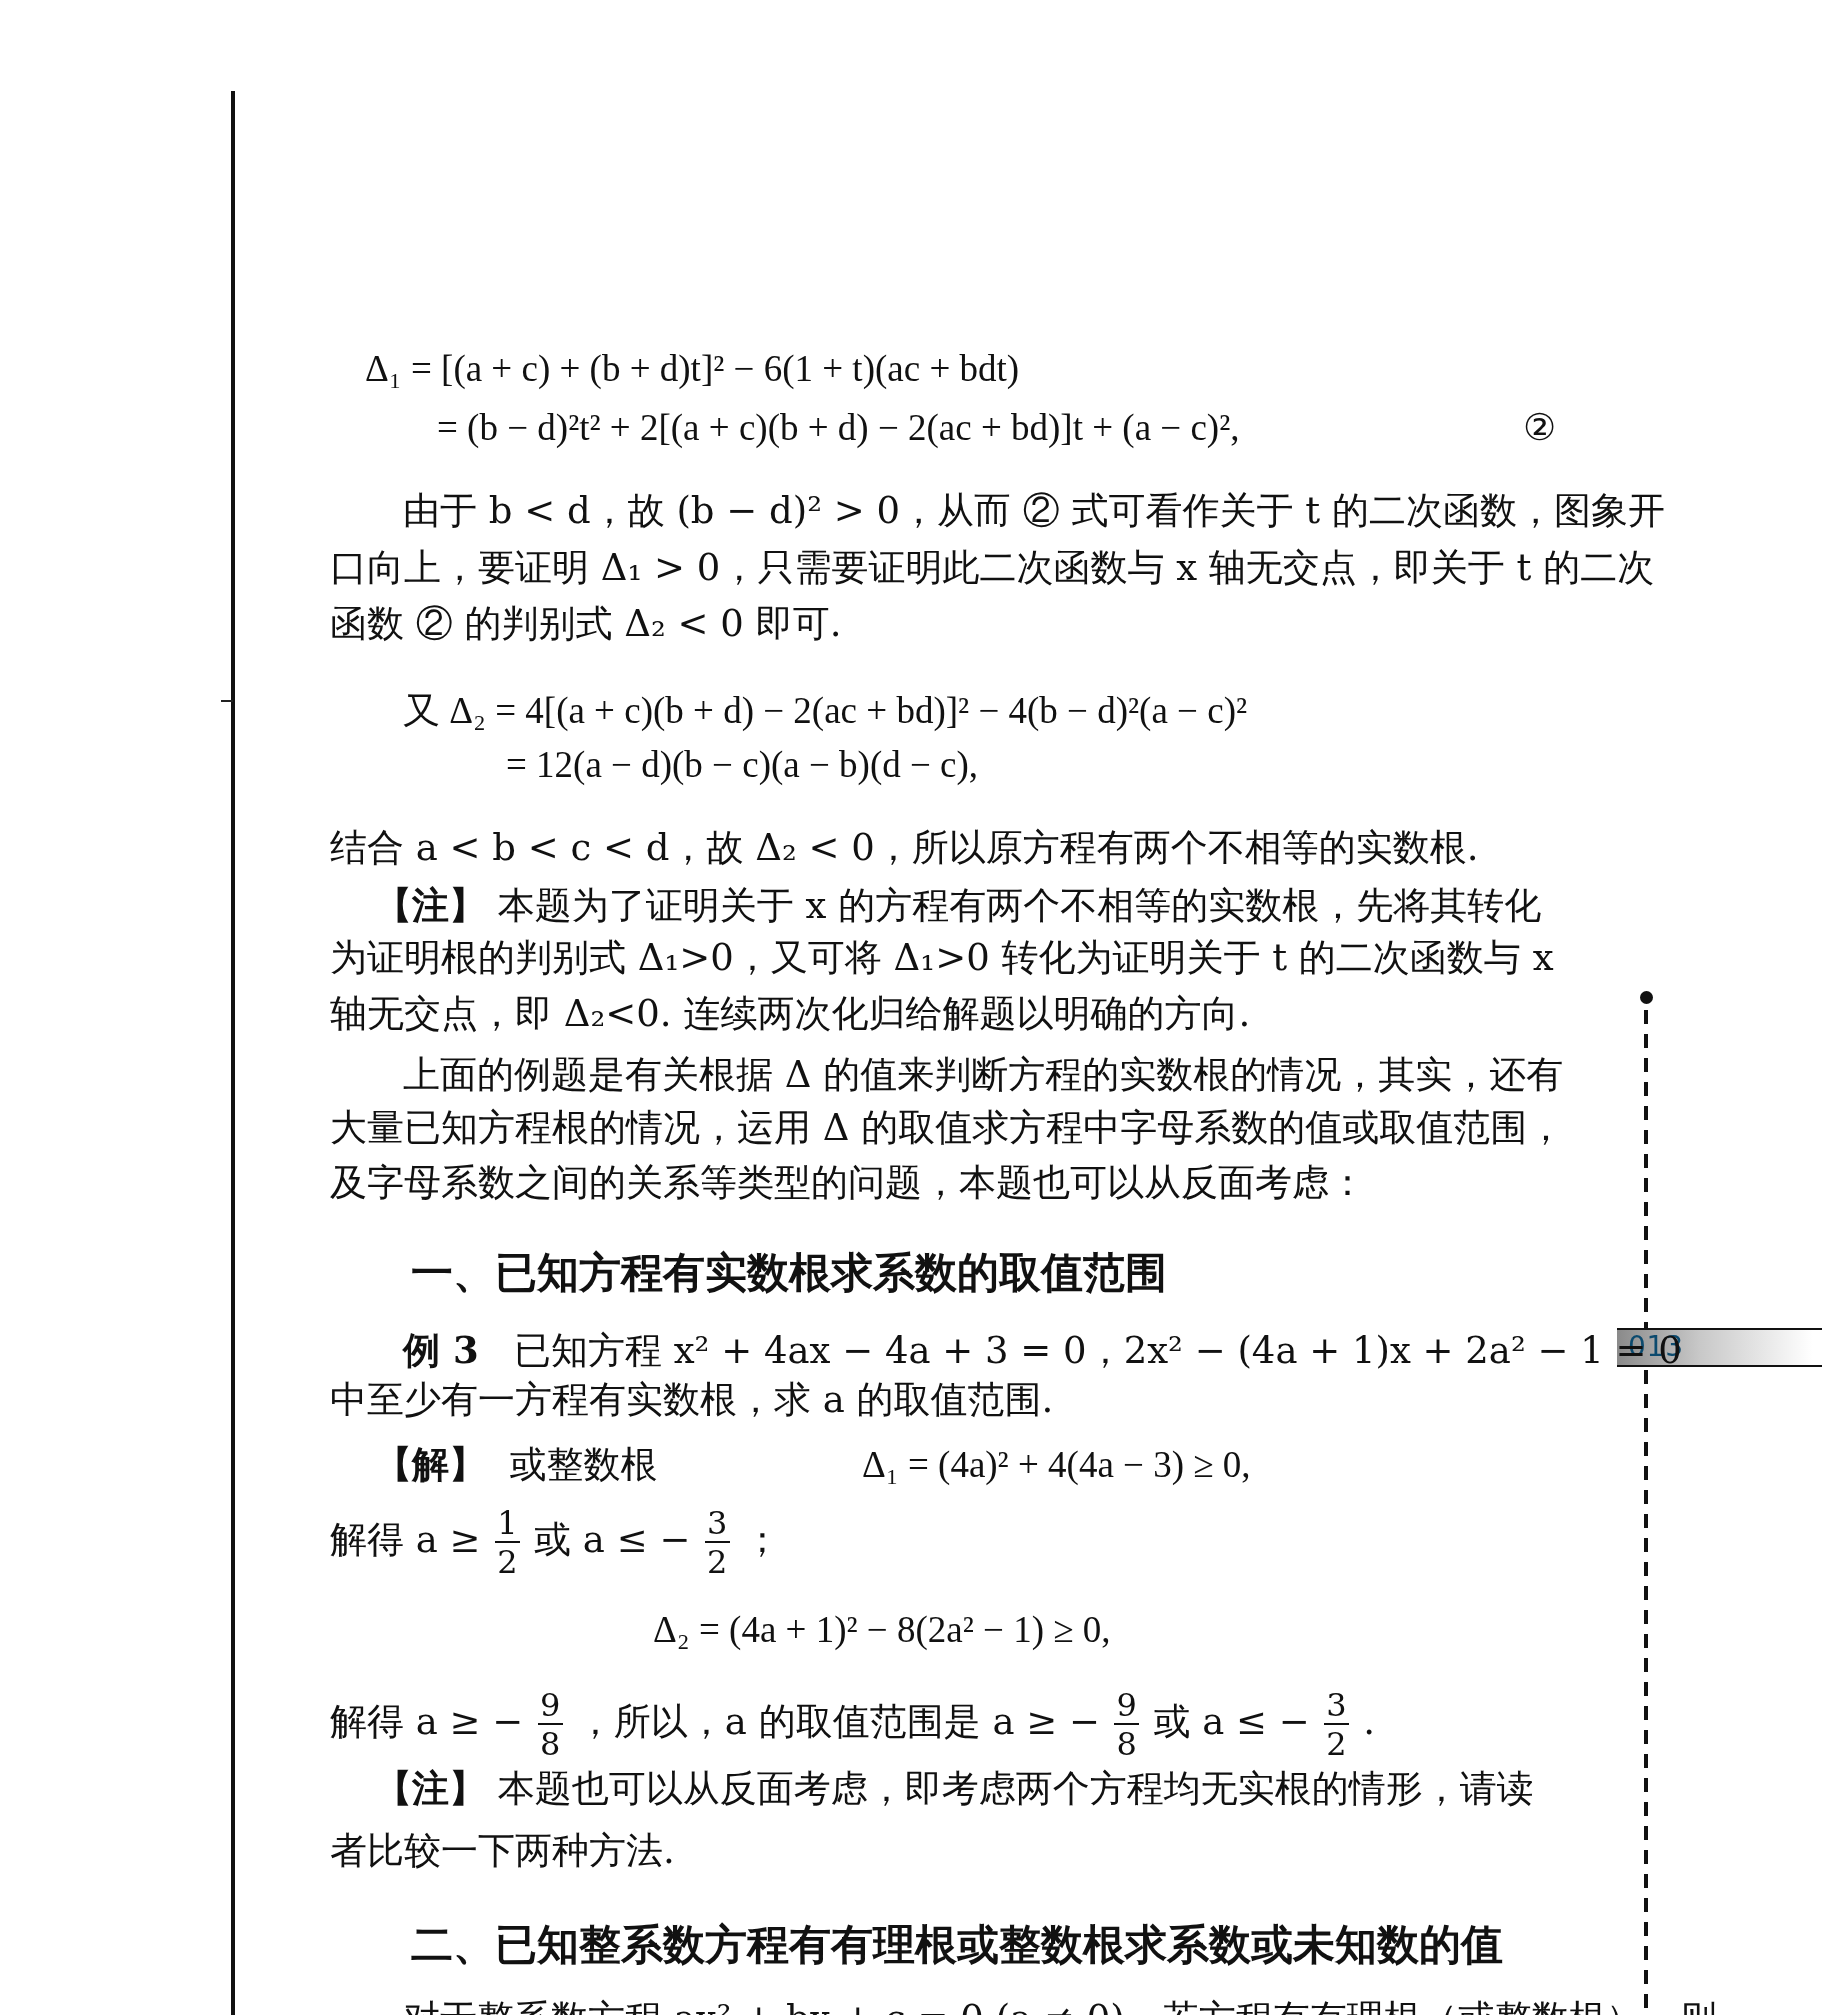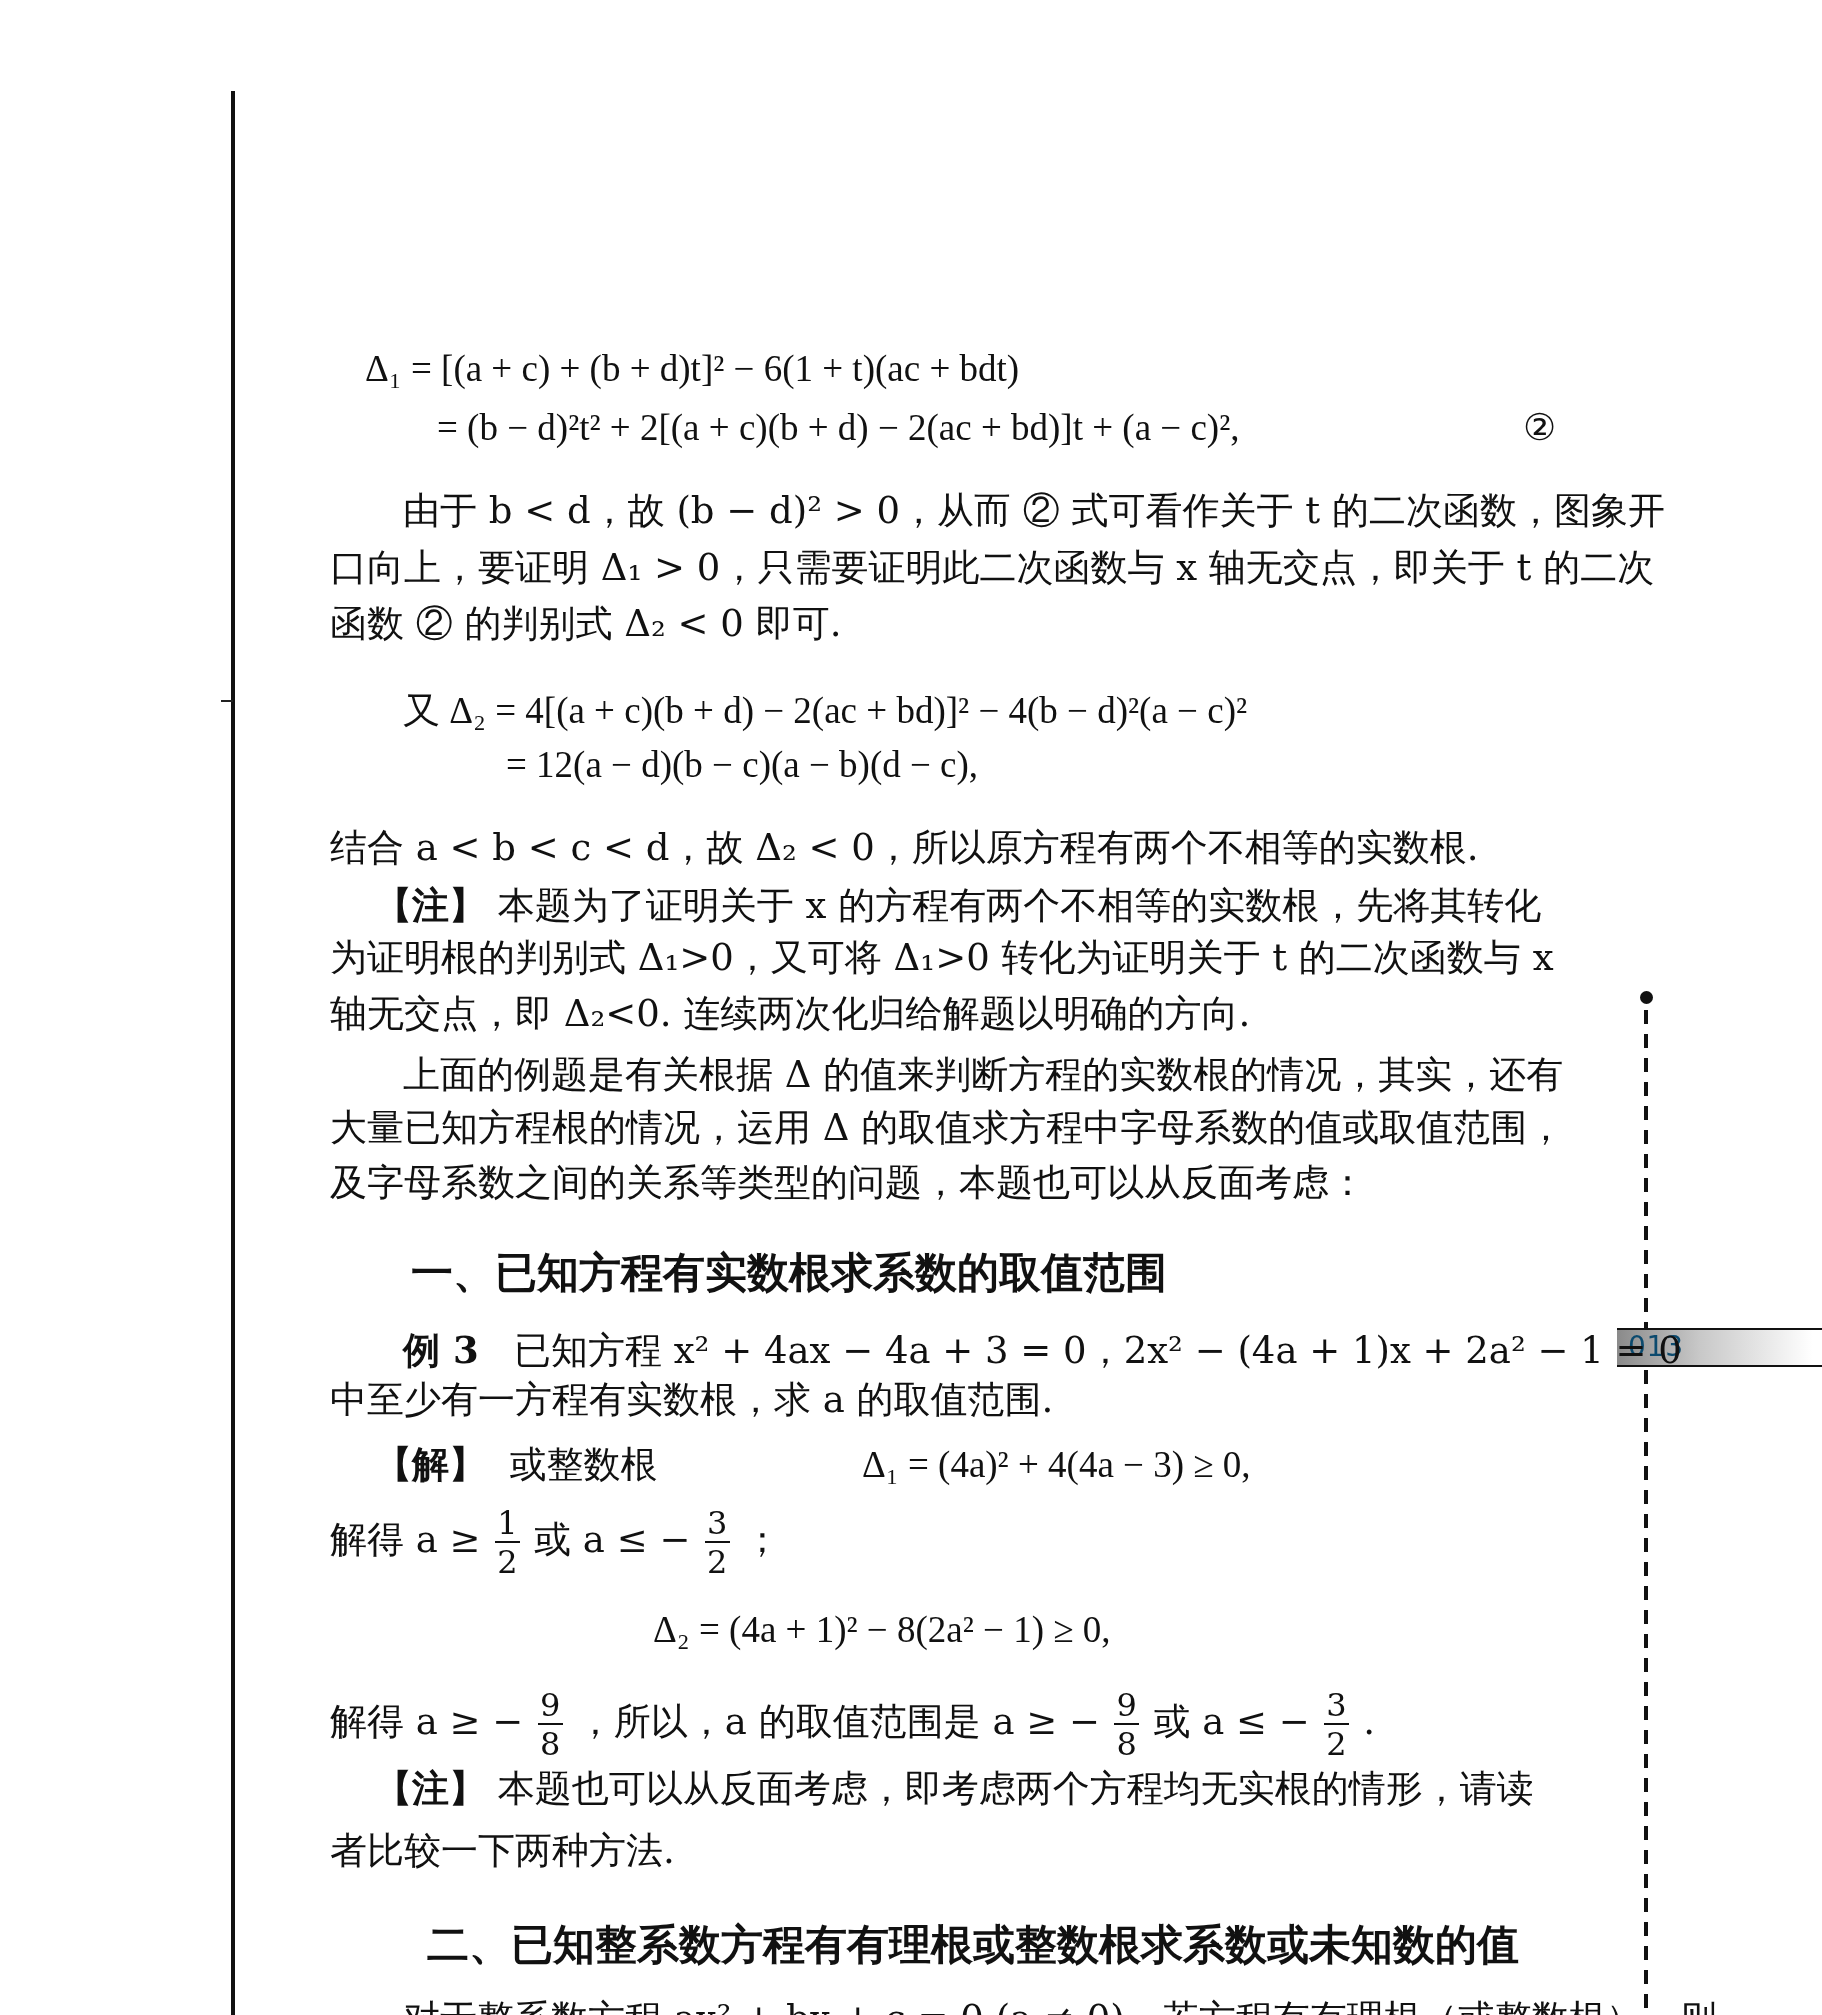--- a/index.html
+++ b/index.html
@@ -93,16 +93,16 @@
   <span class="frac"><span class="num">3</span><span class="den">2</span></span>
   <span>.</span>
 </div>
 
 <div class="abs txt" style="left:375px;top:1770px;">
   <span class="bold">【注】</span>
   <span>本题也可以从反面考虑，即考虑两个方程均无实根的情形，请读</span>
 </div>
 <div class="abs txt" style="left:330px;top:1832px;">者比较一下两种方法.</div>
 
-<div class="abs heading" style="left:411px;top:1917px;margin-left:16px;">二、已知整系数方程有有理根或整数根求系数或未知数的值</div>
+<div class="abs heading" style="left:411px;top:1917px;">二、已知整系数方程有有理根或整数根求系数或未知数的值</div>
 
 <div class="abs txt" style="left:403px;top:2000px;">对于整系数方程 ax² + bx + c = 0 (a ≠ 0)，若方程有有理根（或整数根），则</div>
 
 
 </body></html>

